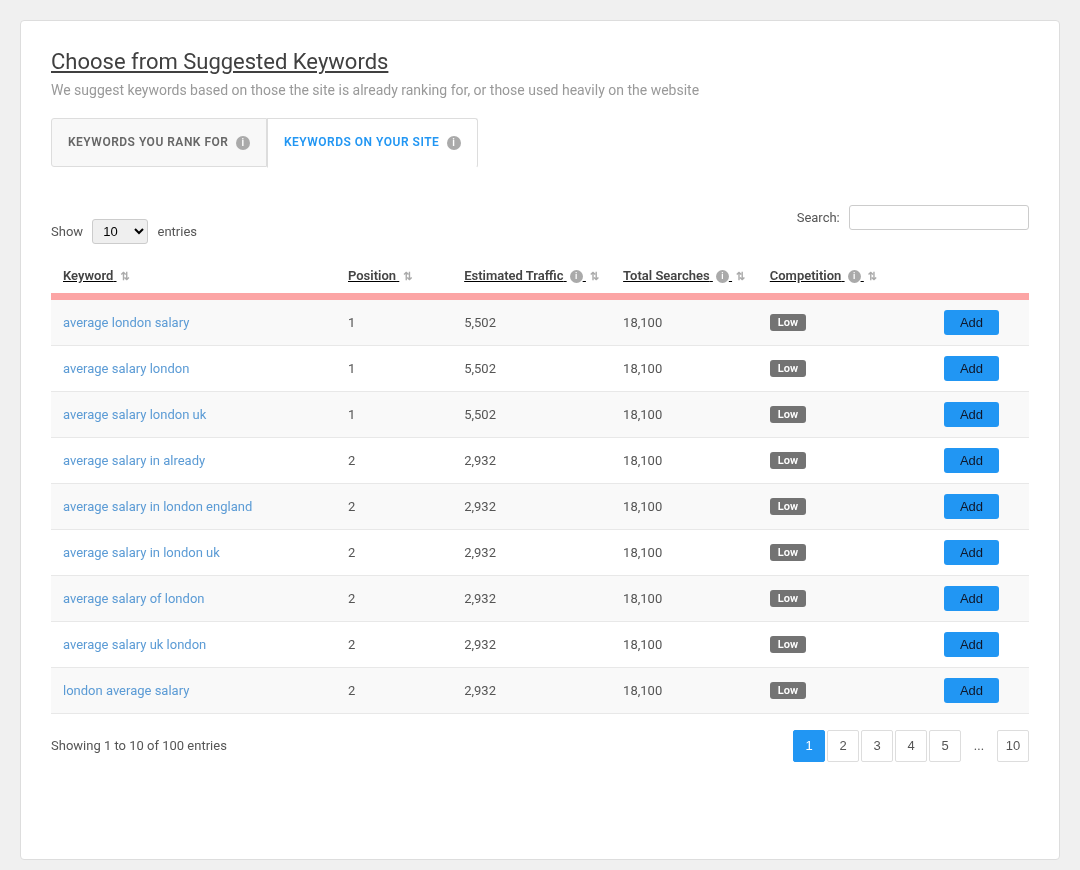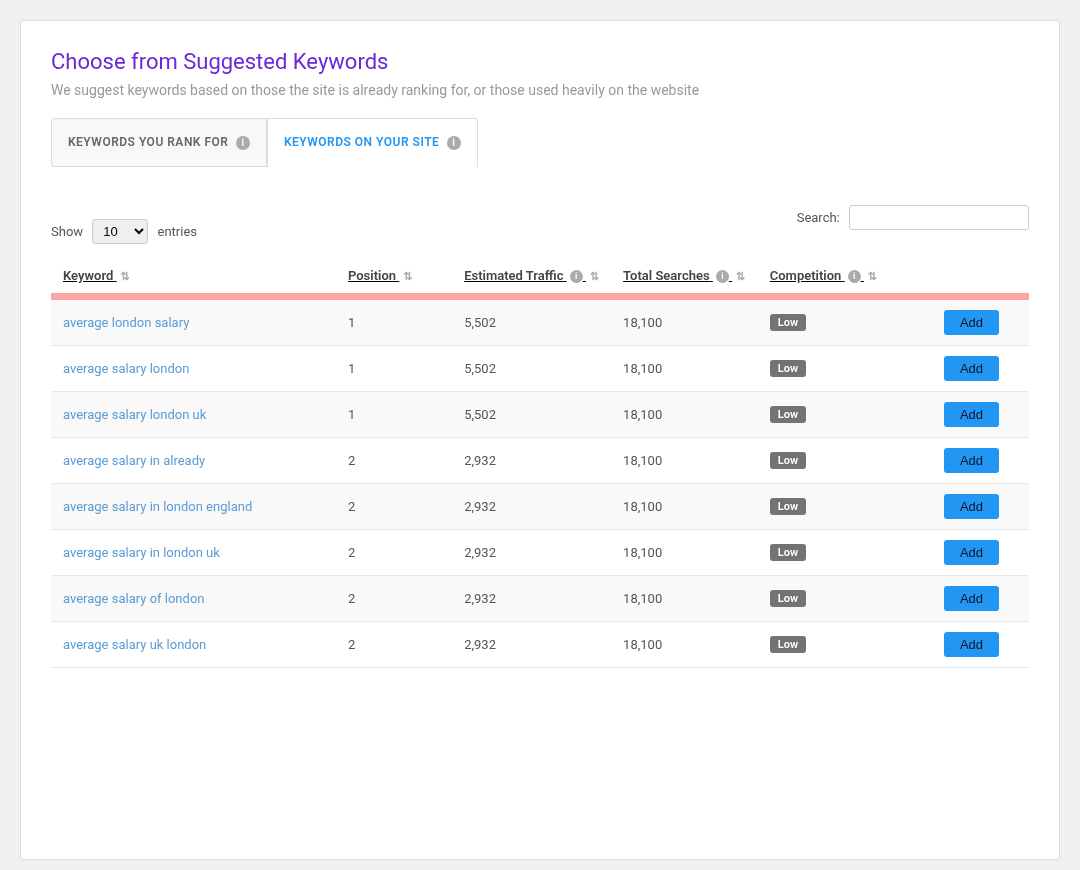--- a/index.html
+++ b/index.html
@@ -16,22 +16,23 @@
       background: #fff;
       border-radius: 4px;
       border: 1px solid #ddd;
       padding: 28px 30px 24px 30px;
       width: 1040px;
       min-height: 840px;
     }
     h1 {
       font-size: 22px;
       font-weight: 400;
-      color: #6d28d9;
+      color: #404040;
       margin-bottom: 8px;
+      text-decoration: underline;
     }
     .subtitle {
       font-size: 14px;
       color: #999;
       margin-bottom: 20px;
     }
     .tabs {
       display: flex;
       margin-bottom: 24px;
       border-bottom: none;
@@ -377,17 +378,41 @@
       <td>2</td>
       <td>2,932</td>
       <td>18,100</td>
       <td>
         <span class="badge-low">Low</span>
       </td>
       <td>
         <button class="btn-add">Add</button>
       </td>
     </tr>
+        <tr>
+      <td>london average salary</td>
+      <td>2</td>
+      <td>2,932</td>
+      <td>18,100</td>
+      <td>
+        <span class="badge-low">Low</span>
+      </td>
+      <td>
+        <button class="btn-add">Add</button>
+      </td>
+    </tr>
       </tbody>
   </table>
 
+  <div class="footer">
+    <span class="showing-text">Showing 1 to 10 of 100 entries</span>
+    <div class="pagination">
+      <button class="page-btn active">1</button>
+      <button class="page-btn">2</button>
+      <button class="page-btn">3</button>
+      <button class="page-btn">4</button>
+      <button class="page-btn">5</button>
+      <span class="page-dots">...</span>
+      <button class="page-btn">10</button>
+    </div>
+  </div>
 
 </div>
 
 </body></html>

